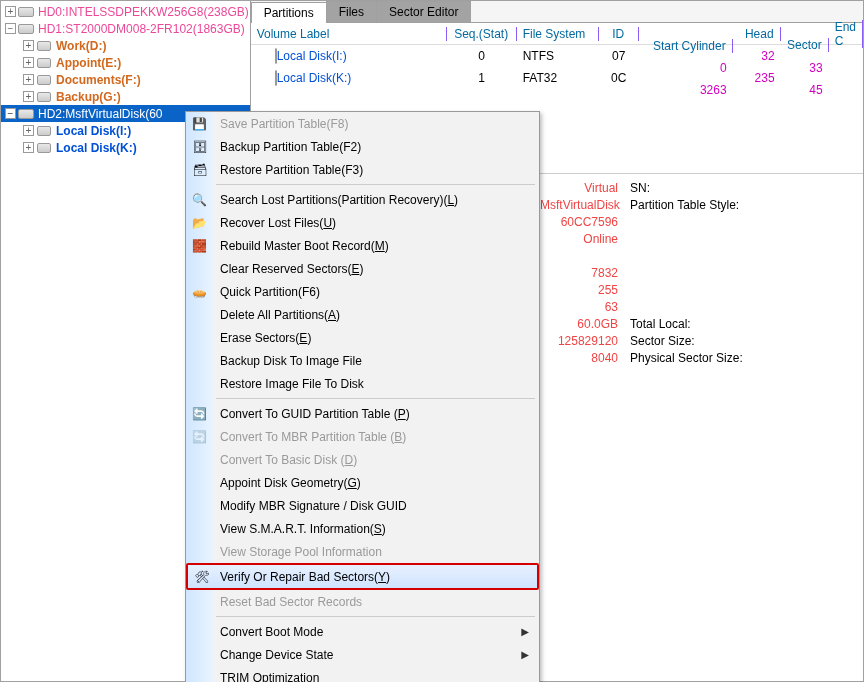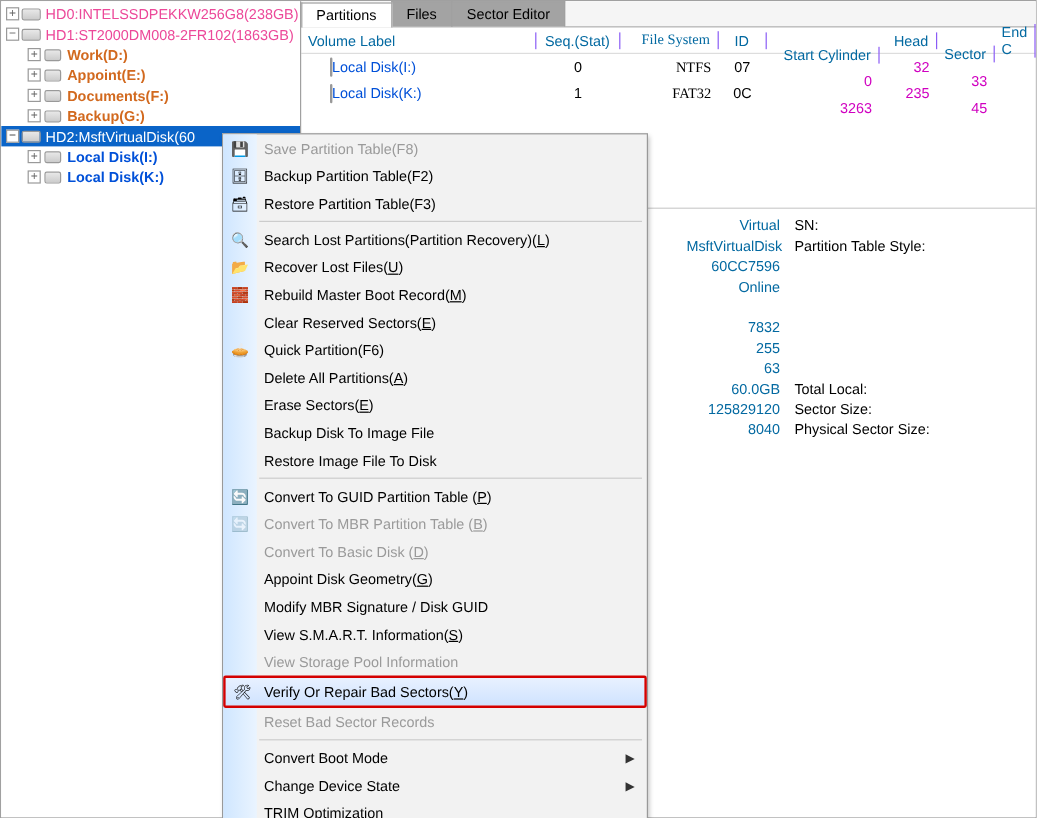--- a/index.html
+++ b/index.html
@@ -22,31 +22,31 @@
 .tabs { display: flex; border-bottom: 1px solid #a0a0a0; background: #f5f5f5; height: 22px; }
 .tab { padding: 3px 12px; border: 1px solid #a0a0a0; border-bottom: none; margin-right: -1px; background: #a3a3a3; cursor: default; }
 .tab.active { background: #fff; border-top: 1px solid #a0a0a0; position: relative; top: 1px; }
 .grid-head, .grid-row { display: flex; align-items: center; }
 .grid-head { height: 22px; border-bottom: 1px solid #ddd; background: #fff; }
 .grid-head div { padding: 0 6px; color: #0369a1; border-right: 1px solid #8b5cf6; }
 .grid-row { height: 22px; }
 .grid-row div { padding: 0 6px; }
 .c-label { width: 196px; display:flex; align-items:center; }
 .c-seq { width: 70px; text-align: center; }
-.c-fs { width: 82px; text-align: right; font-family: Liberation Serif, serif; }
+.c-fs { width: 82px; text-align: left; }
 .c-id { width: 40px; text-align: center; }
 .c-cyl { width: 94px; text-align: right; margin-top: 24px; }
 .c-head { width: 48px; text-align: right; }
 .c-sec { width: 48px; text-align: right; margin-top: 23px; }
 .c-end { flex:1; }
 .pink { color: #d000c0; }
 .blue-link { color: #0050d8; }
 .info-panel { position: absolute; top: 180px; left: 540px; font-size: 12px; line-height: 17px; }
 .info-panel .row { display:flex; }
-.info-panel .v { width: 90px; text-align: right; color: #0369a1; padding-right: 12px; margin-left: 32px;}
+.info-panel .v { width: 90px; text-align: right; color: #ef4444; padding-right: 12px;}
 .info-panel .k { color: #000; }
 
 .ctx { position: absolute; left: 185px; top: 111px; width: 355px; background: #f2f2f2; border: 1px solid #999; box-shadow: 2px 2px 4px rgba(0,0,0,0.25); }
 .ctx-strip { position:absolute; left:0; top:0; bottom:0; width:28px; background: linear-gradient(90deg,#cfe6ff,#eaf4ff); }
 .ctx-item { position:relative; display:flex; align-items:center; height:23px; padding-left: 34px; cursor: default; }
 .ctx-item.disabled { color: #9a9a9a; }
 .ctx-item.hover { background: linear-gradient(#e8f1ff,#cfe3ff); border: 1px solid #7fb3ef; border-radius: 2px; padding-left: 33px; height: 23px; }
 .ctx-item.highlighted { border: 2px solid #d40000; height: 27px; padding-left: 32px; }
 .ctx-sep { height: 7px; position: relative; }
 .ctx-sep::after { content:""; position:absolute; left:30px; right:4px; top:3px; border-top:1px solid #ccc; }

